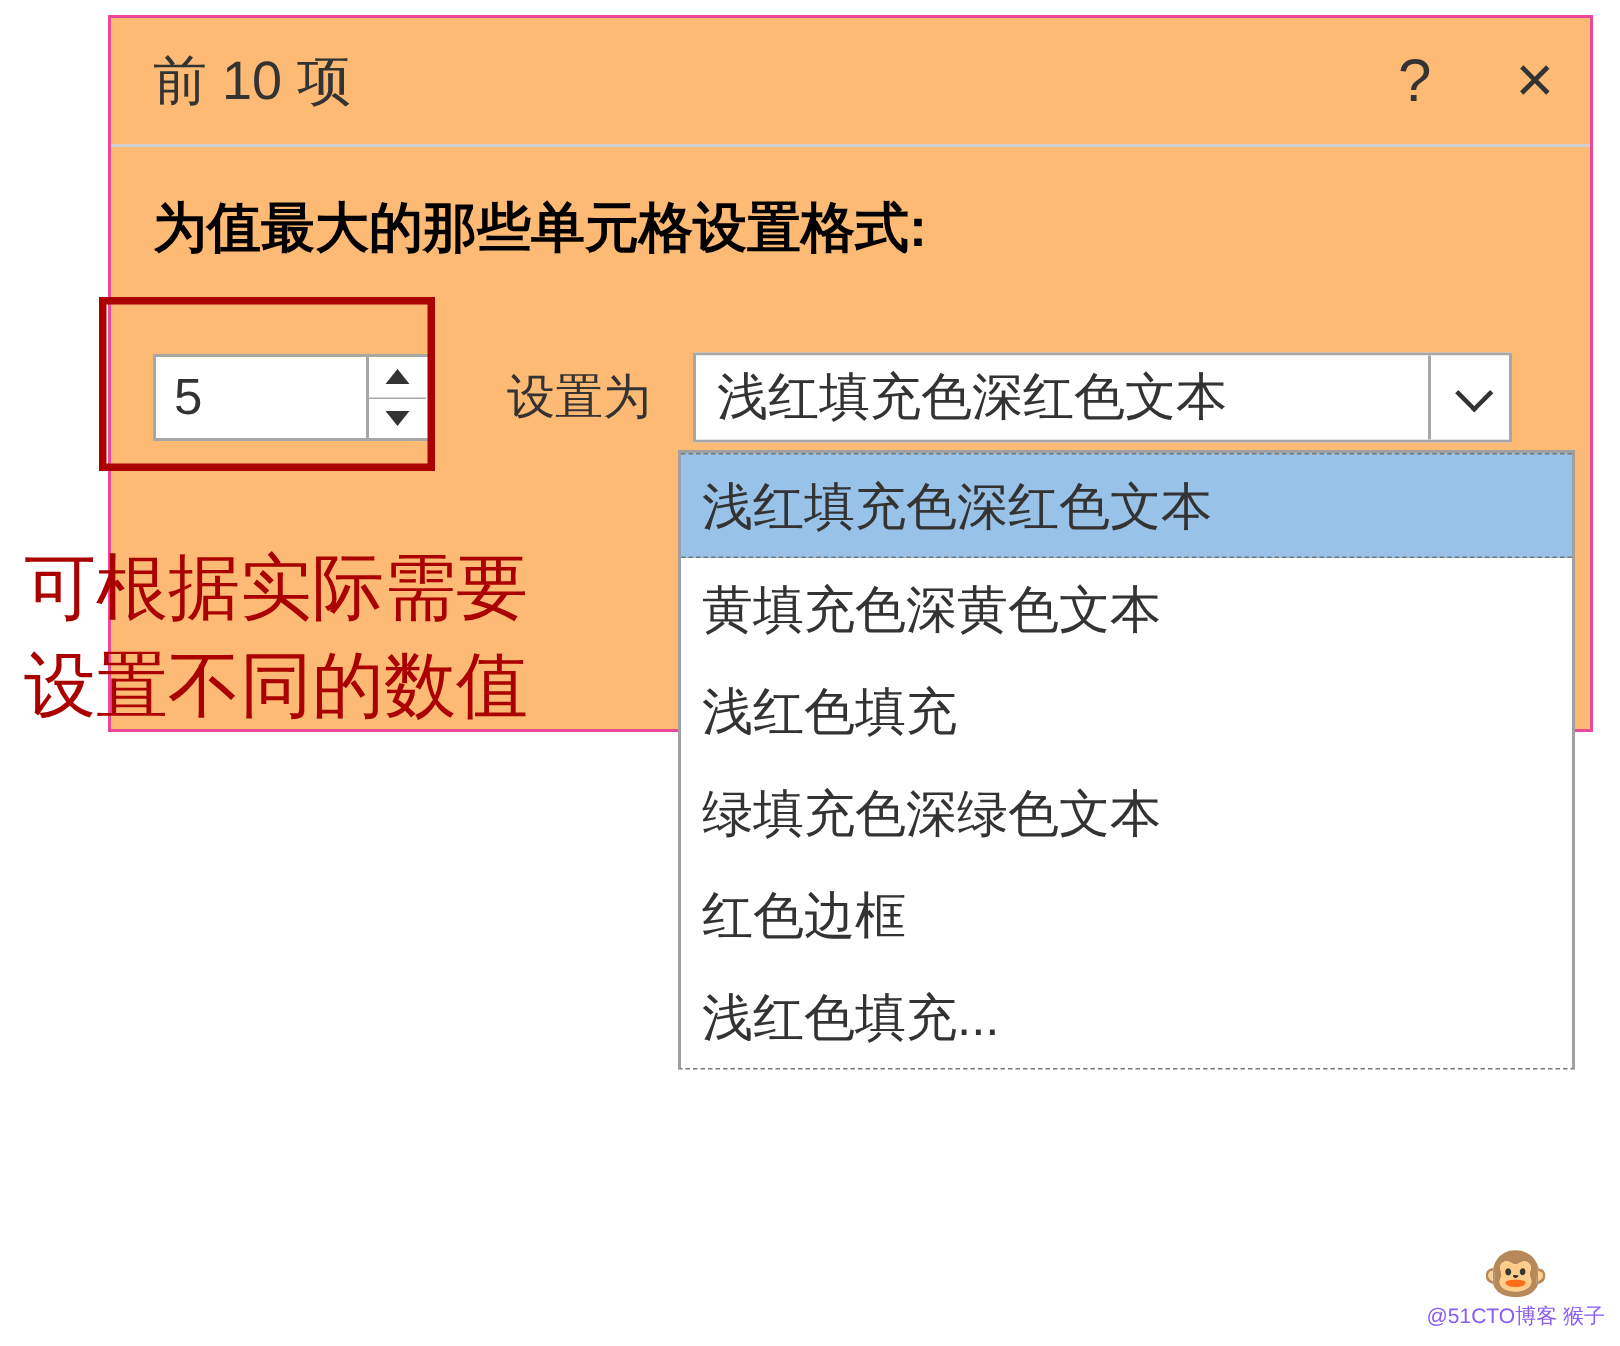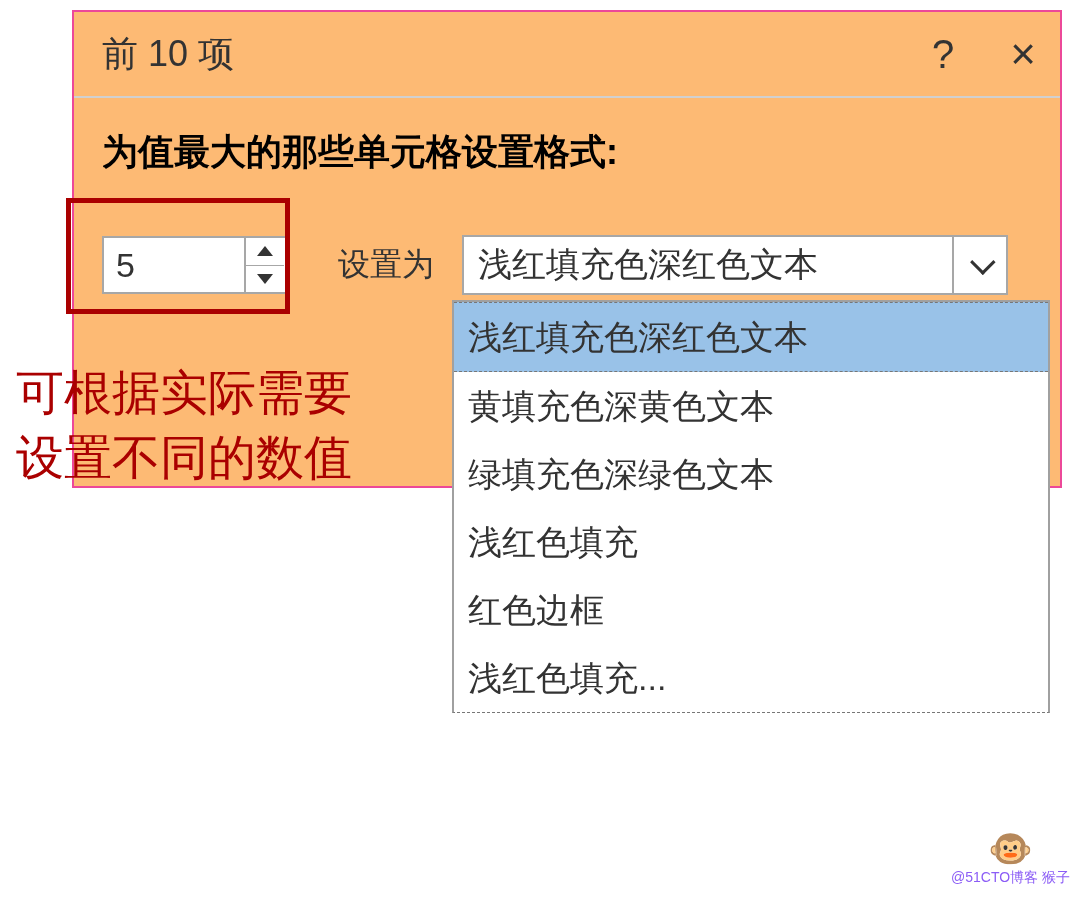--- a/index.html
+++ b/index.html
@@ -217,22 +217,22 @@
           <span class="chevron-down"></span>
         </button>
       </div>
     </div>
   </div>
 </div>
 
 <div class="dropdown">
   <div class="dd-item selected">浅红填充色深红色文本</div>
   <div class="dd-item">黄填充色深黄色文本</div>
+  <div class="dd-item">浅红色填充</div>
   <div class="dd-item">绿填充色深绿色文本</div>
-  <div class="dd-item">浅红色填充</div>
   <div class="dd-item">红色边框</div>
   <div class="dd-item">浅红色填充...</div>
 </div>
 
 <div class="highlight-box"></div>
 
 <div class="annotation">
   <div>可根据实际需要</div>
   <div>设置不同的数值</div>
 </div>

